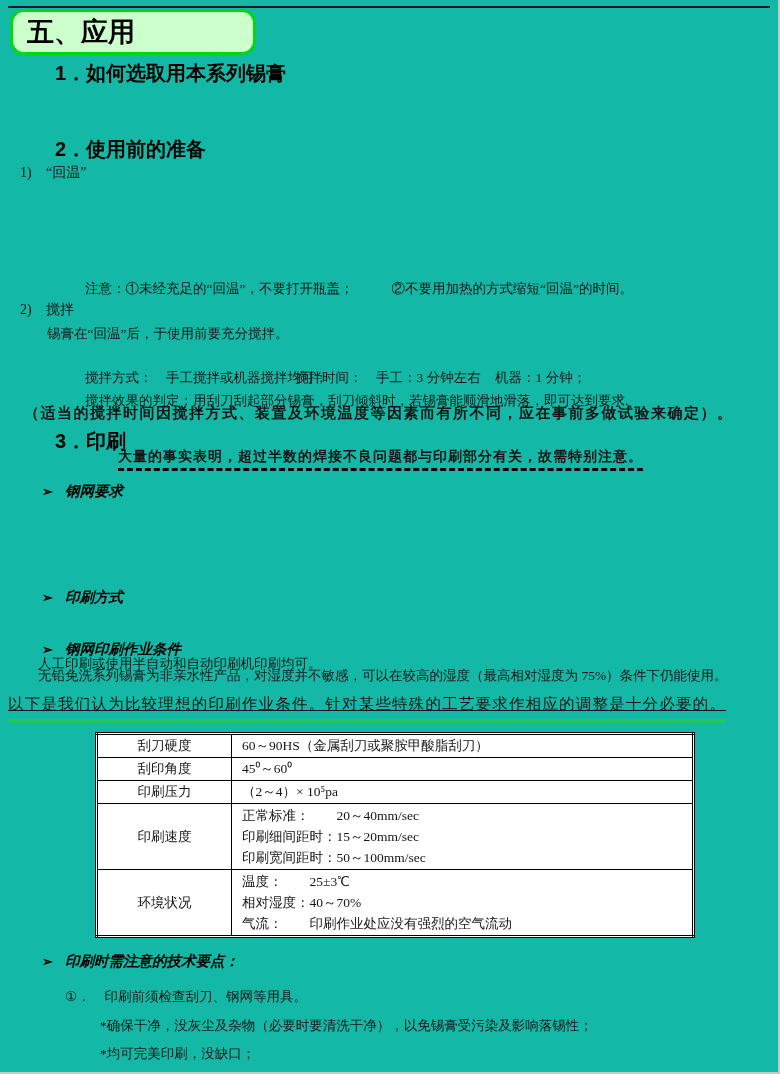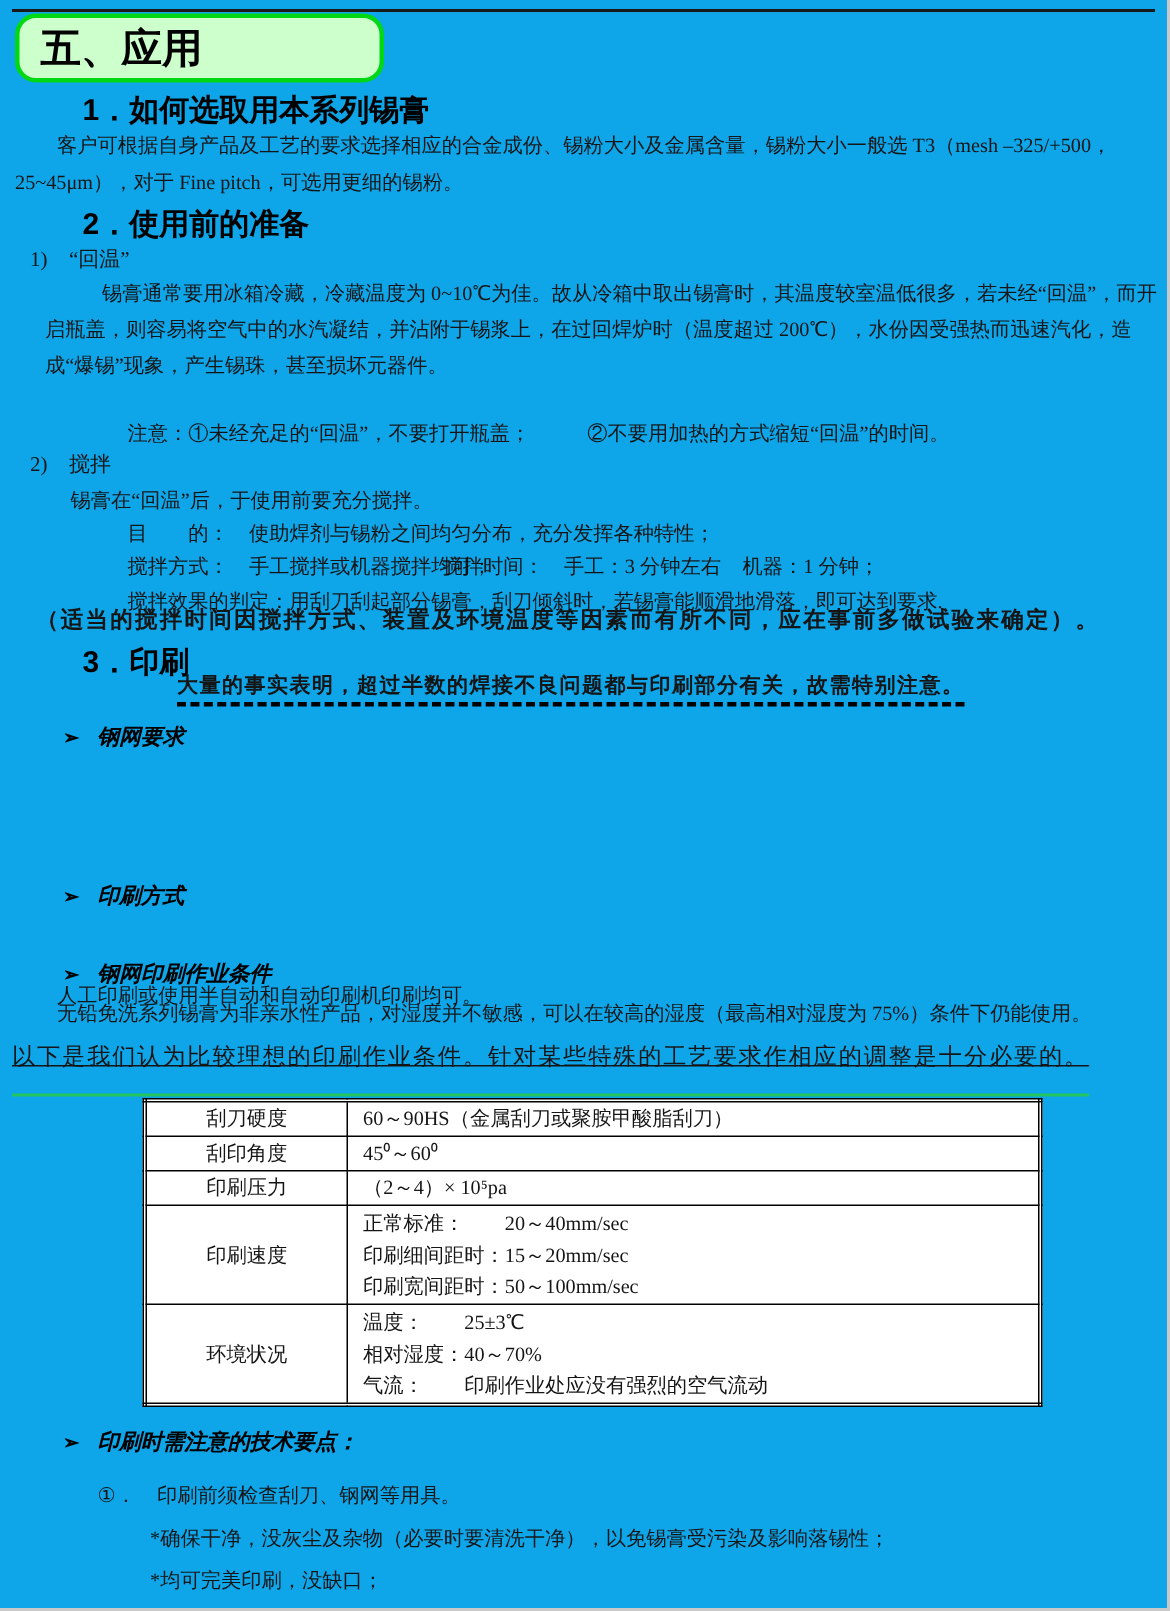--- a/index.html
+++ b/index.html
@@ -4,21 +4,21 @@
 <style>
   * { margin:0; padding:0; box-sizing:border-box; }
   html,body { background:#ffffff; }
   body {
     width:780px; height:1074px;
     font-family:"Liberation Serif", serif;
     color:#151515;
   }
   .page {
     position:relative; width:780px; height:1074px;
-    background:#0ea5e9; overflow:hidden;
+    background:#14b8a6; overflow:hidden;
     border-right:2px solid #c9c9c9; border-bottom:2px solid #c9c9c9;
   }
   .abs { position:absolute; }
   .topline { left:8px; top:6px; width:762px; height:2px; background:#1a1a1a; }
   .titlebox {
     left:10px; top:9px; width:246px; height:46px;
     background:#ccffcc; border:3px solid #00d816; border-radius:14px;
     display:flex; align-items:center; padding-left:14px;
     font-family:"Liberation Sans",sans-serif; font-weight:bold; font-size:27px; color:#000;
   }
@@ -32,21 +32,21 @@
     font-family:"Liberation Sans",sans-serif; font-weight:bold;
     font-size:15px; letter-spacing:1.5px; white-space:nowrap;
   }
   .notice {
     font-weight:bold; font-size:14px; letter-spacing:1px;
     border-bottom:3px dashed #000; padding-bottom:2px; white-space:nowrap;
   }
   .ideal { font-size:15.5px; letter-spacing:1.2px; white-space:nowrap; }
   .ideal span {
     text-decoration:underline; display:inline-block;
-    border-bottom:2px solid #22c55e; padding-bottom:14px;
+    border-bottom:4px solid #22c55e; padding-bottom:4px;
   }
   table.cond {
     border-collapse:collapse; border:3px double #000; width:600px;
     background:#fff;
   }
   table.cond td { border:1px solid #000; font-size:13.5px; padding:1px 10px; vertical-align:middle; }
   table.cond td.lab { width:135px; text-align:center; }
   table.cond td .cline { line-height:21px; white-space:pre-wrap; }
   table.cond td.single { line-height:20px; height:23px; white-space:pre-wrap; }
 </style>
@@ -55,37 +55,34 @@
 
 <div class="page">
 
   <div class="abs topline"></div>
 
   <div class="abs titlebox">
     <span>五、应用</span>
   </div>
 
   <div class="abs h-sec" style="left:55px; top:60px;">1．如何选取用本系列锡膏</div>
-  <div class="abs body-text" style="left:10px; top:84px; width:760px; text-indent:28px; line-height:25px;">客户可根据自身产品及工艺的要求选择相应的合金成份、锡粉大小及金属含量，锡粉大小一般选 T3（mesh –325/+500，25~45μm），对于 Fine pitch，可选用更细的锡粉。</div>
 
   <div class="abs h-sec" style="left:55px; top:136px;">2．使用前的准备</div>
 
   <div class="abs num-label" style="left:20px; top:164px;">
     <span class="num">1)</span><span>“回温”</span>
   </div>
-  <div class="abs body-text" style="left:30px; top:184px; width:744px; text-indent:38px;">锡膏通常要用冰箱冷藏，冷藏温度为 0~10℃为佳。故从冷箱中取出锡膏时，其温度较室温低很多，若未经“回温”，而开启瓶盖，则容易将空气中的水汽凝结，并沾附于锡浆上，在过回焊炉时（温度超过 200℃），水份因受强热而迅速汽化，造成“爆锡”现象，产生锡珠，甚至损坏元器件。</div>
   <div class="abs body-text" style="left:85px; top:277px; white-space:nowrap;">
     <span>注意：①未经充足的“回温”，不要打开瓶盖；</span><span style="margin-left:38px;">②不要用加热的方式缩短“回温”的时间。</span>
   </div>
 
   <div class="abs num-label" style="left:20px; top:301px;">
     <span class="num">2)</span><span>搅拌</span>
   </div>
   <div class="abs body-text" style="left:47px; top:322px;">锡膏在“回温”后，于使用前要充分搅拌。</div>
-  <div class="abs body-text" style="left:85px; top:344px;">目　　的：　使助焊剂与锡粉之间均匀分布，充分发挥各种特性；</div>
   <div class="abs body-text" style="left:85px; top:366px;">搅拌方式：　手工搅拌或机器搅拌均可；</div>
   <div class="abs body-text" style="left:295px; top:366px;">搅拌时间：　手工：3 分钟左右</div>
   <div class="abs body-text" style="left:495px; top:366px;">机器：1 分钟；</div>
   <div class="abs body-text" style="left:85px; top:389px;">搅拌效果的判定：用刮刀刮起部分锡膏，刮刀倾斜时，若锡膏能顺滑地滑落，即可达到要求.</div>
   <div class="abs bold-note" style="left:24px; top:404px;">（适当的搅拌时间因搅拌方式、装置及环境温度等因素而有所不同，应在事前多做试验来确定）。</div>
 
   <div class="abs h-sec" style="left:55px; top:428px;">3．印刷</div>
   <div class="abs notice" style="left:118px; top:448px;">大量的事实表明，超过半数的焊接不良问题都与印刷部分有关，故需特别注意。</div>
 
   <div class="abs h-sub" style="left:42px; top:482px;">

